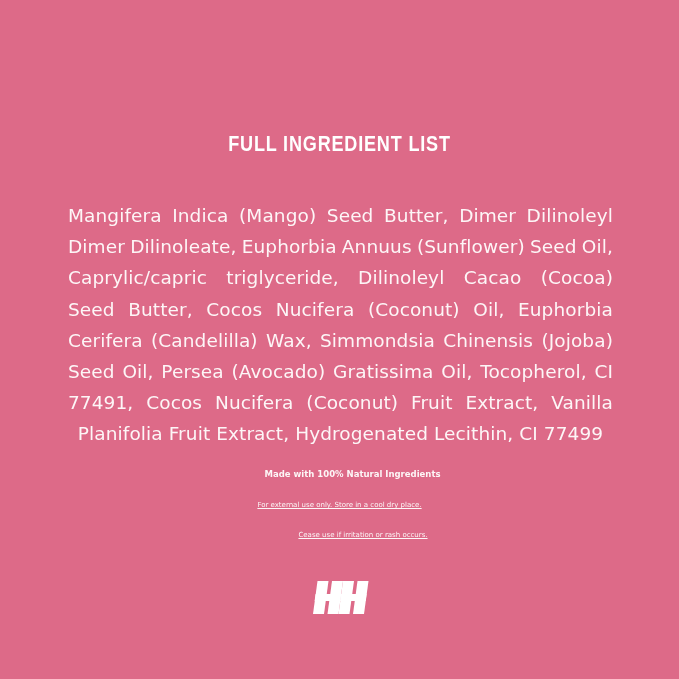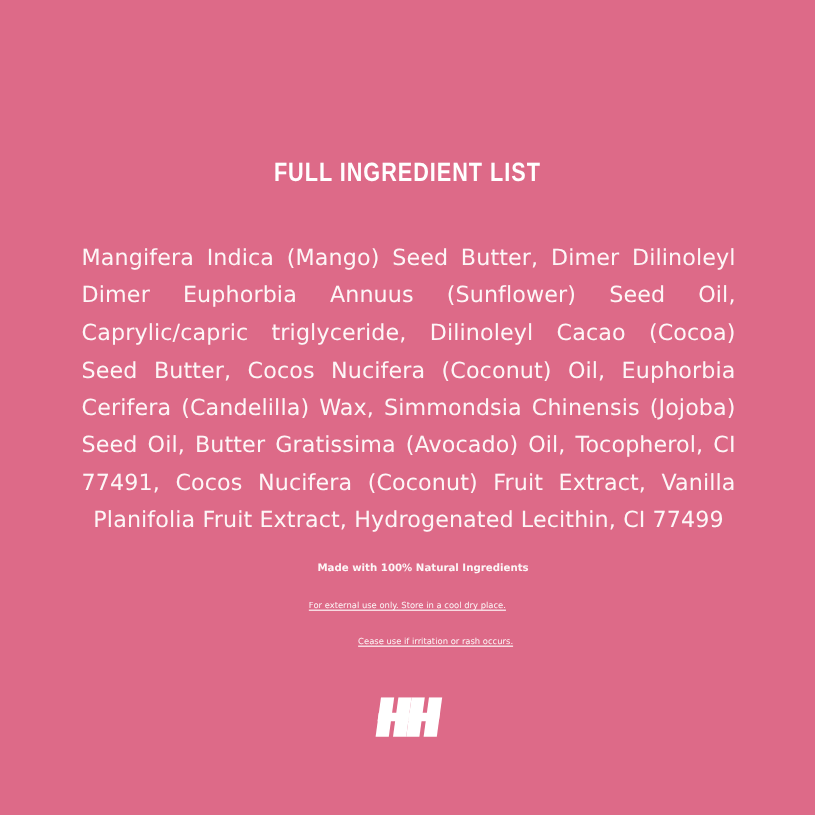--- a/index.html
+++ b/index.html
@@ -136,20 +136,21 @@
         <span class="ing-word">Mangifera</span>
         <span class="ing-word">Indica</span>
         <span class="ing-word">(Mango)</span>
         <span class="ing-word">Seed</span>
         <span class="ing-word">Butter,</span>
         <span class="ing-word">Dimer</span>
         <span class="ing-word">Dilinoleyl</span>
       </div>
       <div class="ing-line justified">
         <span class="ing-word">Dimer</span>
+        <span class="ing-word">Dilinoleate,</span>
         <span class="ing-word">Euphorbia</span>
         <span class="ing-word">Annuus</span>
         <span class="ing-word">(Sunflower)</span>
         <span class="ing-word">Seed</span>
         <span class="ing-word">Oil,</span>
       </div>
       <div class="ing-line justified">
         <span class="ing-word">Caprylic/capric</span>
         <span class="ing-word">triglyceride,</span>
         <span class="ing-word">Dilinoleyl</span>
@@ -169,23 +170,23 @@
         <span class="ing-word">Cerifera</span>
         <span class="ing-word">(Candelilla)</span>
         <span class="ing-word">Wax,</span>
         <span class="ing-word">Simmondsia</span>
         <span class="ing-word">Chinensis</span>
         <span class="ing-word">(Jojoba)</span>
       </div>
       <div class="ing-line justified">
         <span class="ing-word">Seed</span>
         <span class="ing-word">Oil,</span>
-        <span class="ing-word">Butter</span>
+        <span class="ing-word">Persea</span>
+        <span class="ing-word">(Avocado)</span>
         <span class="ing-word">Gratissima</span>
-        <span class="ing-word">(Avocado)</span>
         <span class="ing-word">Oil,</span>
         <span class="ing-word">Tocopherol,</span>
         <span class="ing-word">CI</span>
       </div>
       <div class="ing-line justified">
         <span class="ing-word">77491,</span>
         <span class="ing-word">Cocos</span>
         <span class="ing-word">Nucifera</span>
         <span class="ing-word">(Coconut)</span>
         <span class="ing-word">Fruit</span>

